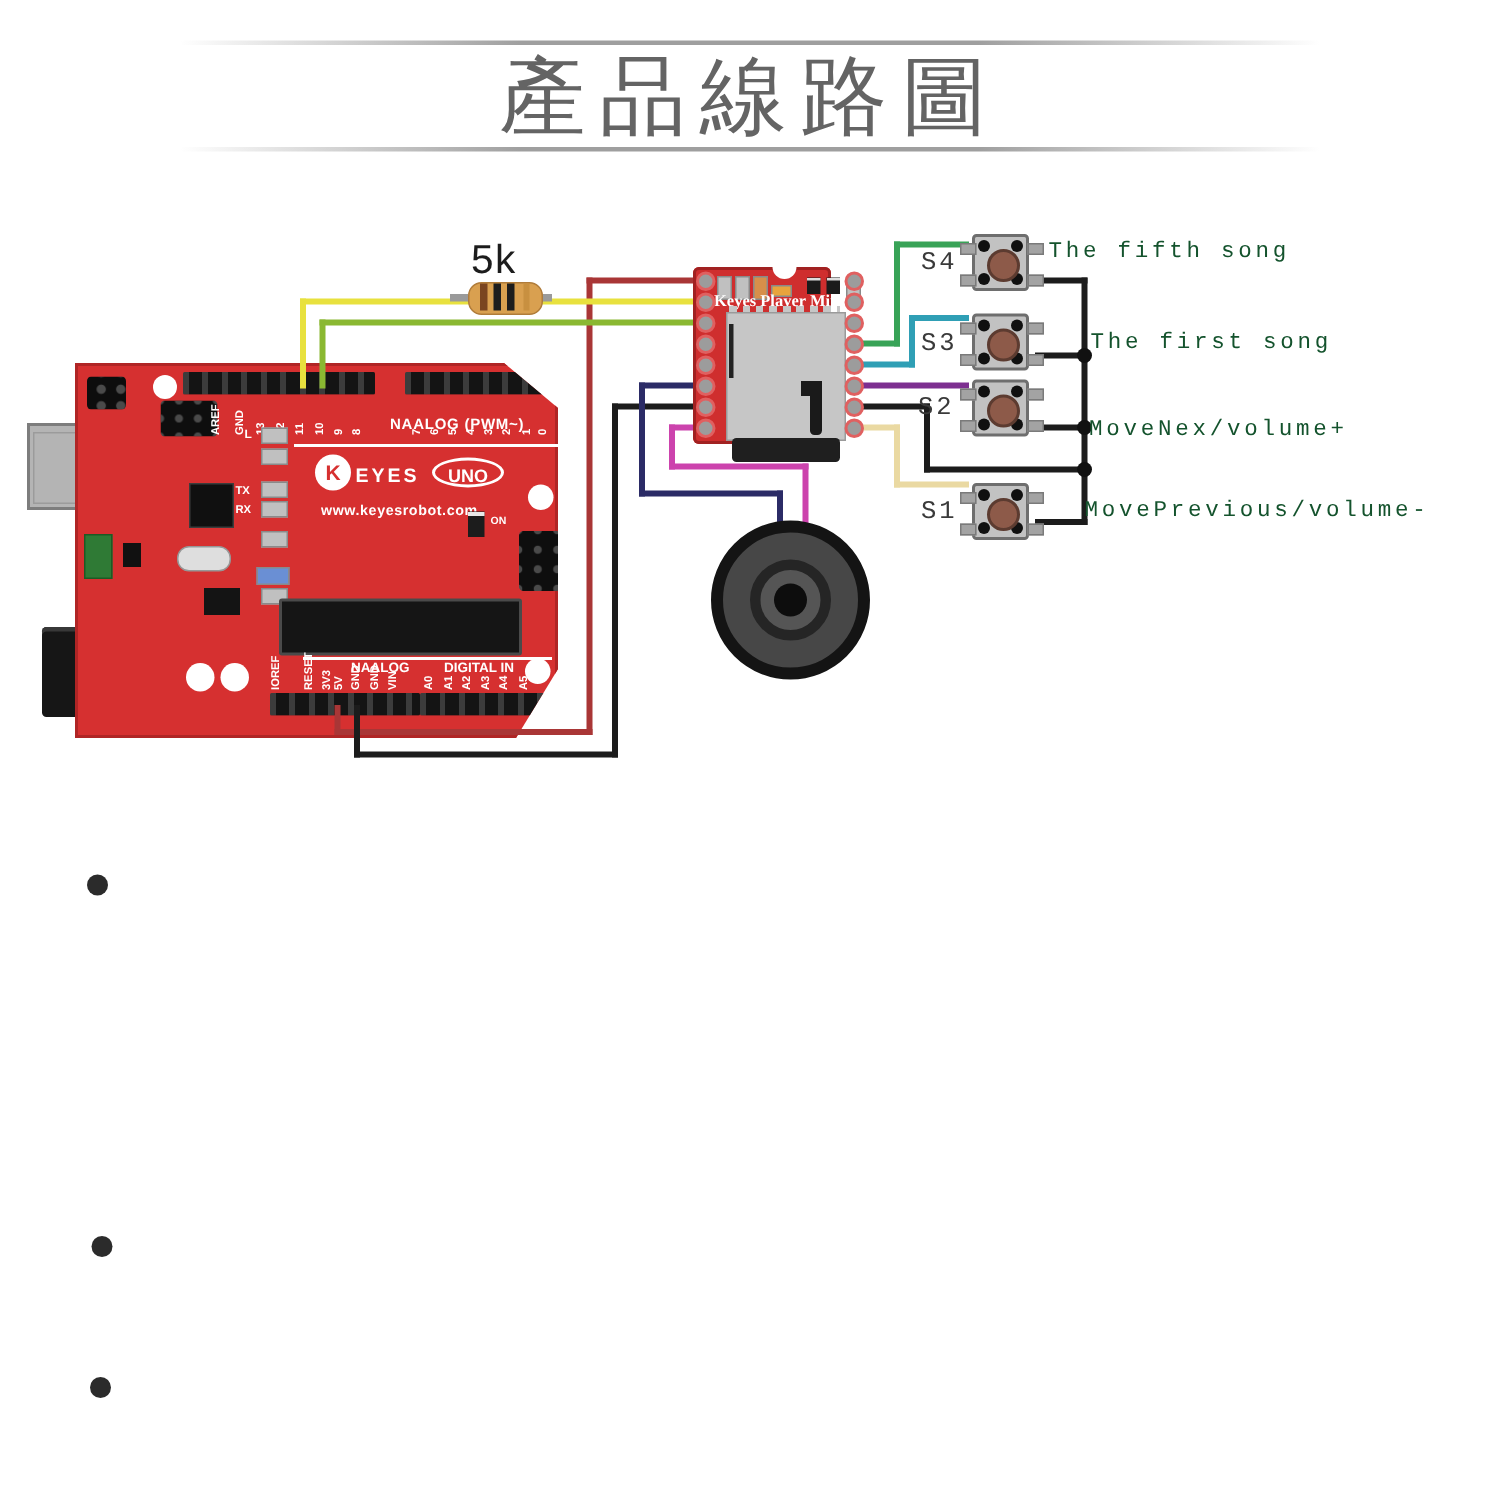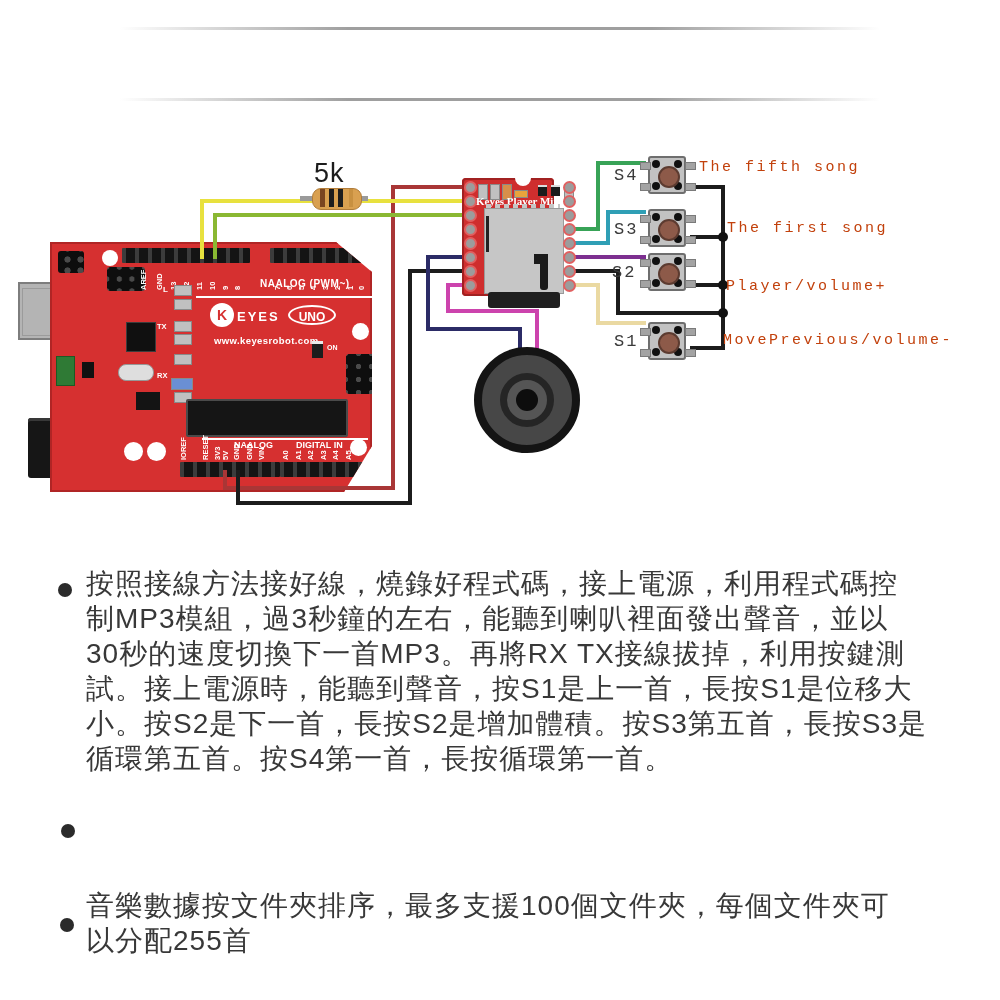--- a/index.html
+++ b/index.html
@@ -38,32 +38,33 @@
   #mp3{position:absolute;left:462px;top:178px;width:92px;height:118px;background:#cf2e2e;
        border-radius:4px;box-shadow:inset 0 0 0 2px #a12121;}
   .pin{position:absolute;width:9px;height:9px;border-radius:50%;border:2px solid #e06060;background:#9c9c9c;}
   
   .pushbtn{position:absolute;width:38px;height:38px;background:#c2c2c2;border:2px solid #6e6e6e;border-radius:3px;box-sizing:border-box;}
   .pushbtn .cap{position:absolute;left:8px;top:8px;width:18px;height:18px;border-radius:50%;
        background:#8d5a49;border:2px solid #5c3b30;}
   .pushbtn .dot{position:absolute;width:8px;height:8px;border-radius:50%;background:#101010;}
   .pushbtn .stub{position:absolute;width:9px;height:6px;background:#a3a3a3;border:1px solid #7a7a7a;}
   .btn-id{position:absolute;font-family:"Liberation Mono",monospace;font-size:17px;color:#3a3a3a;letter-spacing:2px;}
-  .songlbl{position:absolute;font-family:"Liberation Mono",monospace;font-size:15px;color:#c2410c;letter-spacing:2.5px;white-space:nowrap;}
+  .songlbl{position:absolute;font-family:"Liberation Mono",monospace;font-size:15px;color:#14532d;letter-spacing:2.5px;white-space:nowrap;}
   
   .bullet{position:absolute;width:14px;height:14px;border-radius:50%;background:#2b2b2b;}
   .note{position:absolute;left:86px;width:900px;font-size:28px;line-height:35px;color:#383838;
         letter-spacing:1px;white-space:pre-line;}
 </style>
 </head>
 <body>
 
 <div id="page">
 
   <div class="title-line" style="left:120px;top:27px;width:760px;"></div>
+  <div id="title">產品線路圖</div>
   <div class="title-line" style="left:120px;top:98px;width:760px;"></div>
 
   <div class="abs" style="left:18px;top:282px;width:74px;height:58px;background:#b4b4b4;border:2px solid #7d7d7d;box-sizing:border-box;"></div>
   <div class="abs" style="left:22px;top:288px;width:62px;height:46px;border:1px solid #9b9b9b;"></div>
   <div class="abs" style="left:28px;top:418px;width:78px;height:60px;background:#161616;border-radius:3px;box-shadow:inset 0 3px 0 #383838;"></div>
 
   <div id="uno">
 
     <div class="abs" style="left:8px;top:9px;width:26px;height:22px;background:#0d0d0d;border-radius:3px;background-image:radial-gradient(circle 3px,#4a4a4a 2.8px,transparent 3.4px);background-size:13px 11px;background-position:3px 3px;"></div>
     <div class="hole" style="left:52px;top:8px;width:16px;height:16px;"></div>
@@ -90,21 +91,21 @@
     <span class="vlabel" style="left:288px;top:30px;">1</span>
     <span class="vlabel" style="left:299px;top:30px;">0</span>
     <div class="wtxt" style="left:210px;top:36px;font-size:10px;letter-spacing:.5px;">NAALOG  (PWM~)</div>
     <div class="wline" style="left:146px;top:54px;width:176px;"></div>
 
     <span class="wtxt" style="left:113px;top:43px;font-size:8px;">L</span>
     <div class="smd" style="left:124px;top:43px;width:16px;height:9px;"></div>
     <div class="smd" style="left:124px;top:57px;width:16px;height:9px;"></div>
     <span class="wtxt" style="left:107px;top:80px;font-size:7.5px;">TX</span>
     <div class="smd" style="left:124px;top:79px;width:16px;height:9px;"></div>
-    <span class="wtxt" style="left:107px;top:93px;font-size:7.5px;margin-top:36px;">RX</span>
+    <span class="wtxt" style="left:107px;top:93px;font-size:7.5px;">RX</span>
     <div class="smd" style="left:124px;top:92px;width:16px;height:9px;"></div>
     <div class="smd" style="left:124px;top:112px;width:16px;height:9px;"></div>
     <div class="smd" style="left:121px;top:136px;width:20px;height:10px;background:#6a8fd4;"></div>
     <div class="smd" style="left:124px;top:150px;width:16px;height:9px;"></div>
 
     <div class="abs" style="left:160px;top:61px;width:24px;height:24px;border-radius:50%;background:#fff;color:#d63030;font-weight:bold;font-size:14px;text-align:center;line-height:24px;">K</div>
     <div class="wtxt" style="left:187px;top:67px;font-size:13px;letter-spacing:2px;">EYES</div>
     <div class="abs" style="left:238px;top:63px;width:48px;height:20px;border:2px solid #fff;border-radius:50%;color:#fff;font-weight:bold;font-size:12px;text-align:center;line-height:20px;box-sizing:border-box;">UNO</div>
     <div class="wtxt" style="left:164px;top:93px;font-size:9.5px;letter-spacing:.4px;">www.keyesrobot.com</div>
 
@@ -287,28 +288,20 @@
     <div class="cap"></div>
   </div>
 
   <div class="btn-id" style="left:614px;top:166px;">S4</div>
   <div class="btn-id" style="left:614px;top:220px;">S3</div>
   <div class="btn-id" style="left:612px;top:263px;">S2</div>
   <div class="btn-id" style="left:614px;top:332px;">S1</div>
 
   <div class="songlbl" style="left:699px;top:159px;">The fifth song</div>
   <div class="songlbl" style="left:727px;top:220px;">The first song</div>
-  <div class="songlbl" style="left:726px;top:278px;">Player/volume+</div>
+  <div class="songlbl" style="left:726px;top:278px;">MoveNex/volume+</div>
   <div class="songlbl" style="left:723px;top:332px;">MovePrevious/volume-</div>
 
   <div class="bullet" style="left:58px;top:583px;"></div>
-  <div class="note" style="top:566px;">按照接線方法接好線，燒錄好程式碼，接上電源，利用程式碼控
-制MP3模組，過3秒鐘的左右，能聽到喇叭裡面發出聲音，並以
-30秒的速度切換下一首MP3。再將RX TX接線拔掉，利用按鍵測
-試。接上電源時，能聽到聲音，按S1是上一首，長按S1是位移大
-小。按S2是下一首，長按S2是增加體積。按S3第五首，長按S3是
-循環第五首。按S4第一首，長按循環第一首。</div>
   <div class="bullet" style="left:61px;top:824px;"></div>
   <div class="bullet" style="left:60px;top:918px;"></div>
-  <div class="note" style="top:888px;">音樂數據按文件夾排序，最多支援100個文件夾，每個文件夾可
-以分配255首</div>
 
 </div>
 
 </body></html>

